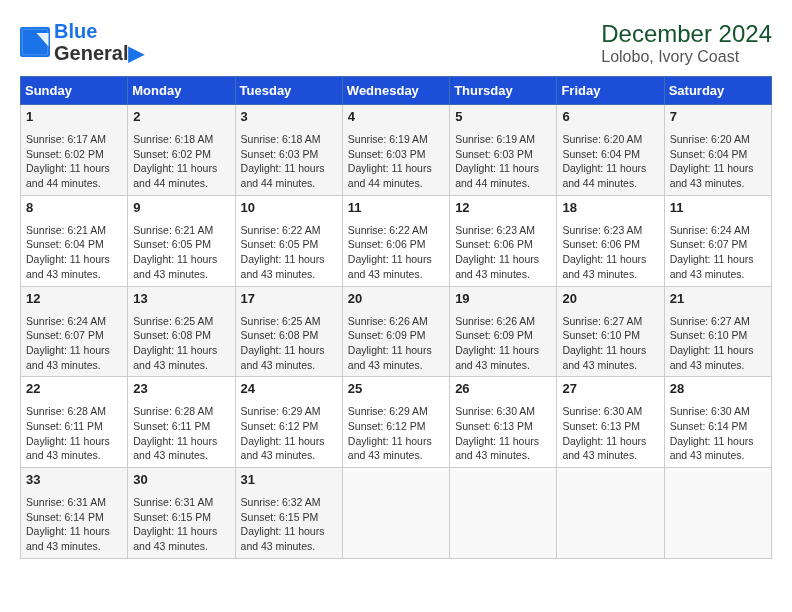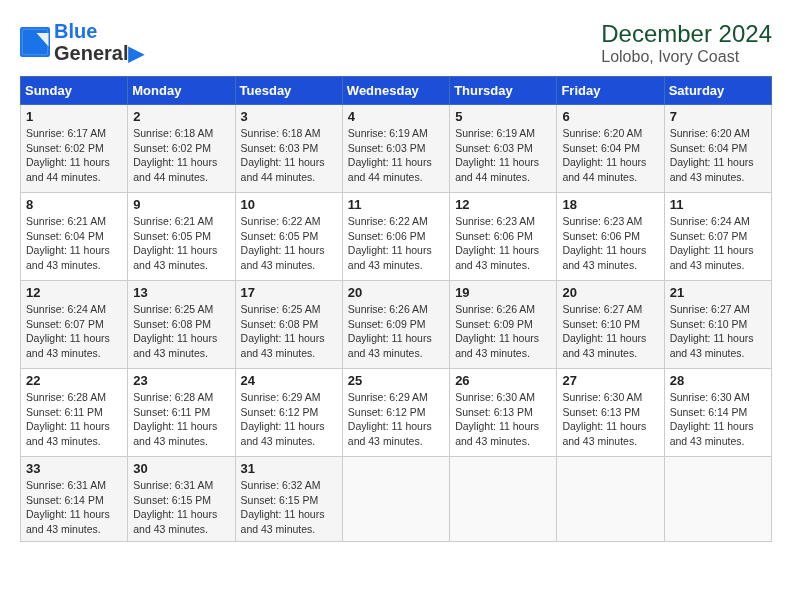--- a/index.html
+++ b/index.html
@@ -68,20 +68,21 @@
       font-size: 13px;
       font-weight: bold;
       color: #222;
       display: block;
       margin-bottom: 2px;
     }
     .day-info {
       color: #333;
       font-size: 10.5px;
       line-height: 1.4;
+      margin-top: 8px;
     }
     .empty-cell {
       background: #f9f9f9 !important;
     }
     .last-row td {
       height: 78px;
     }
   </style>
 </head>
 <body>

